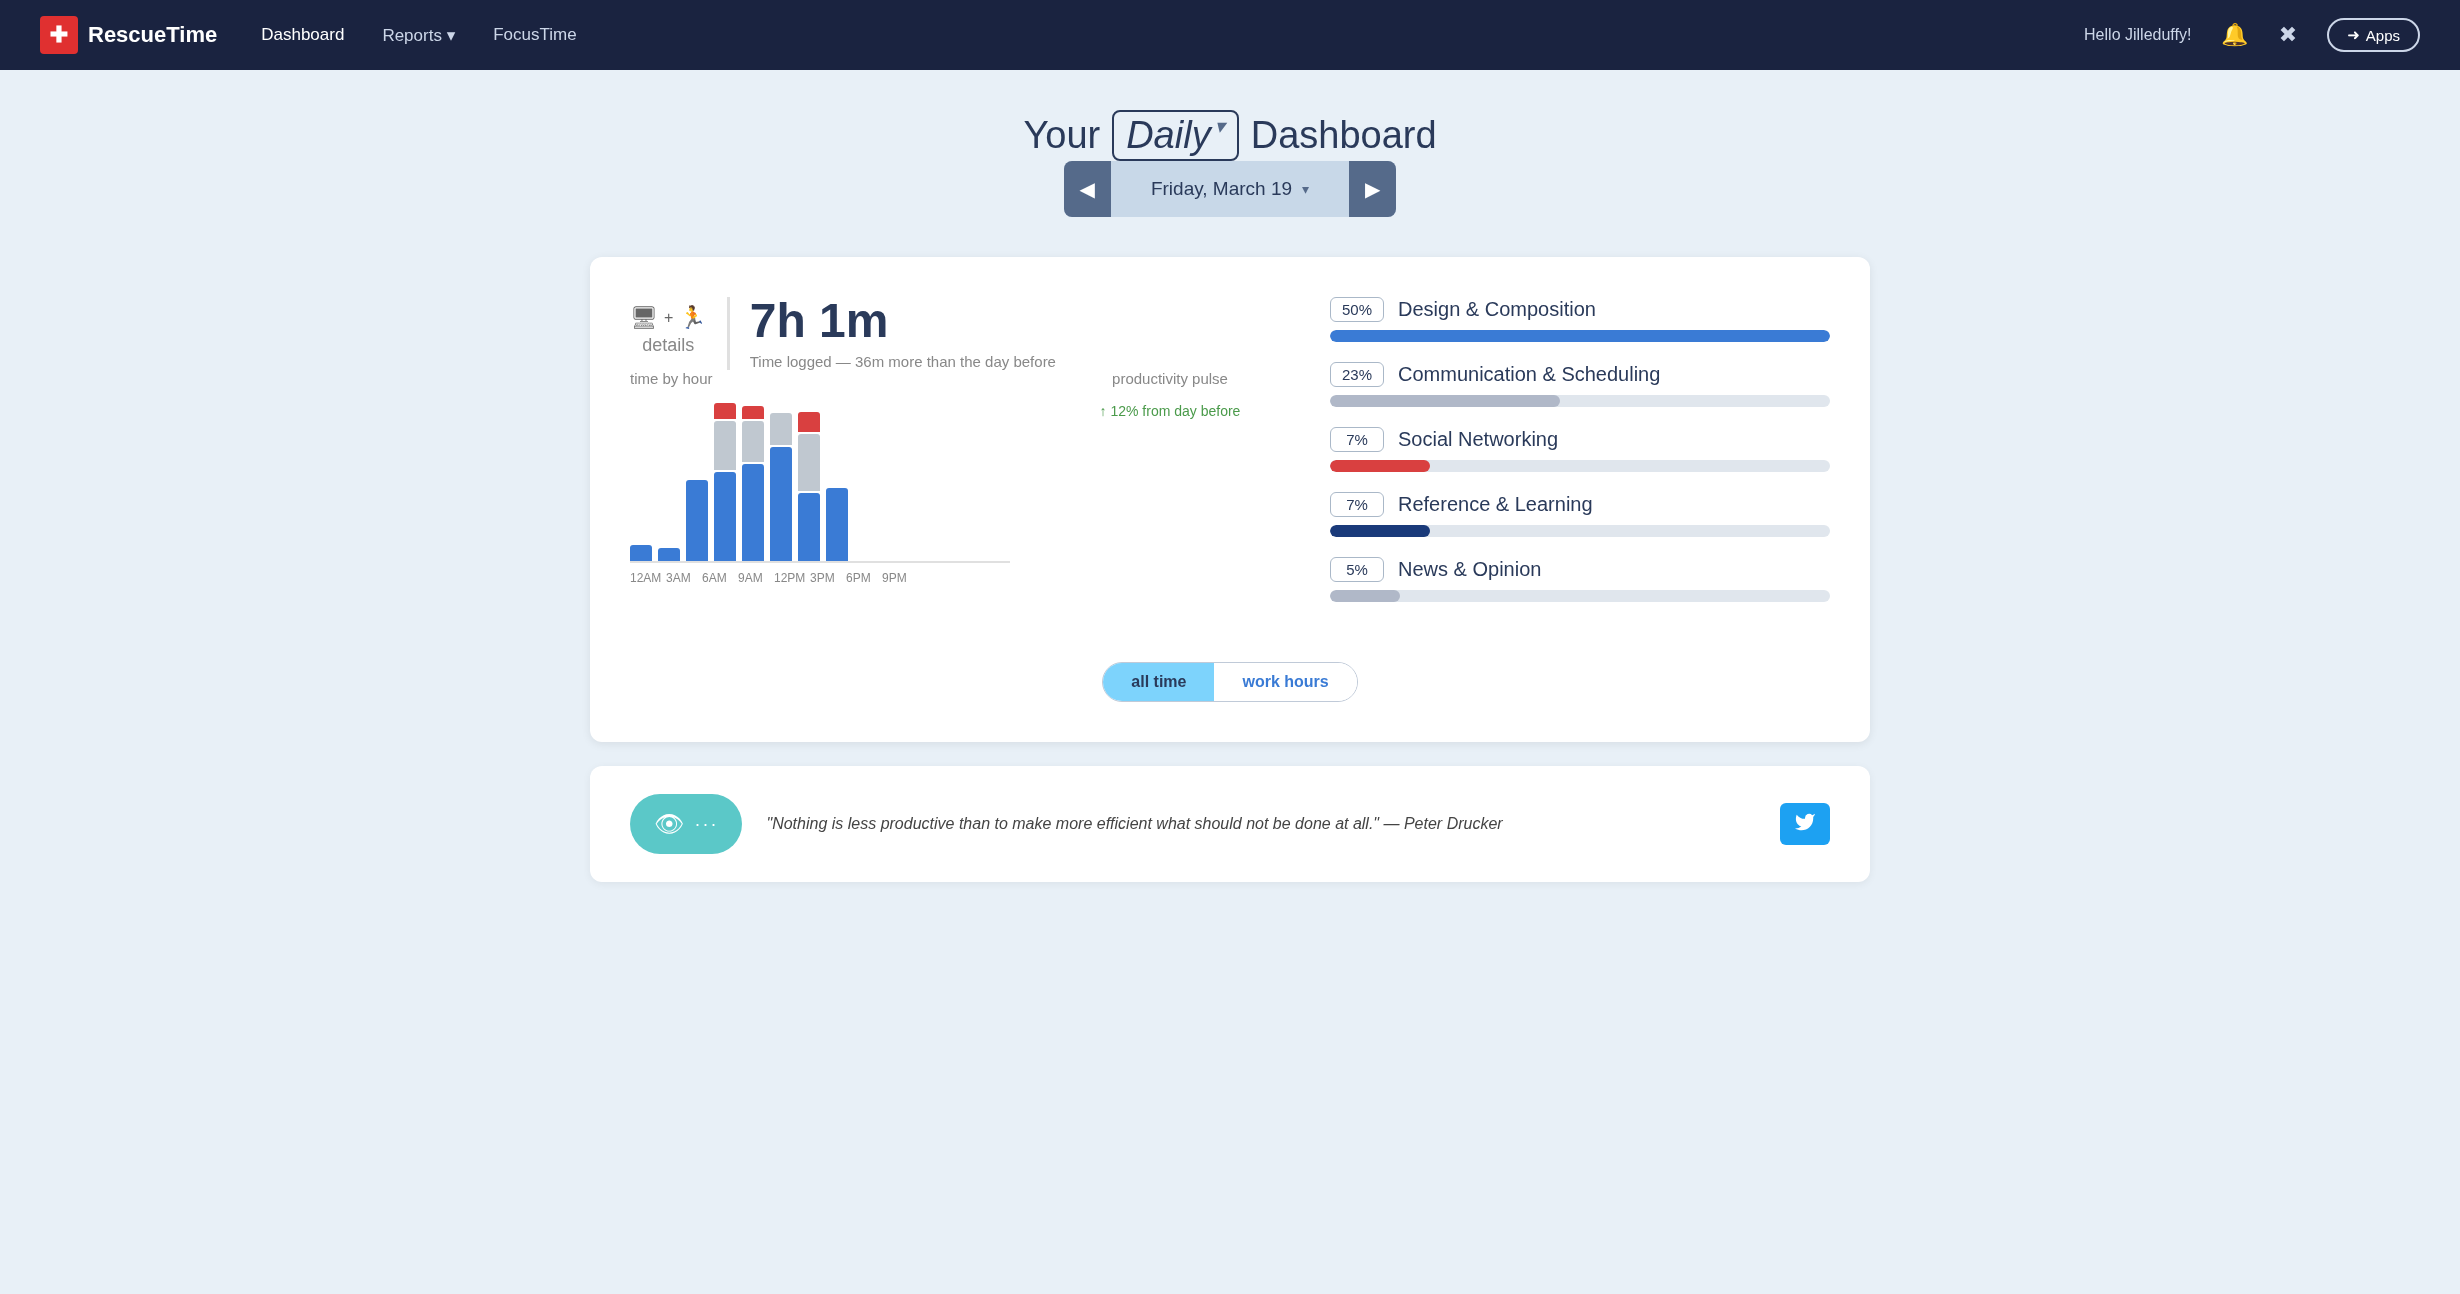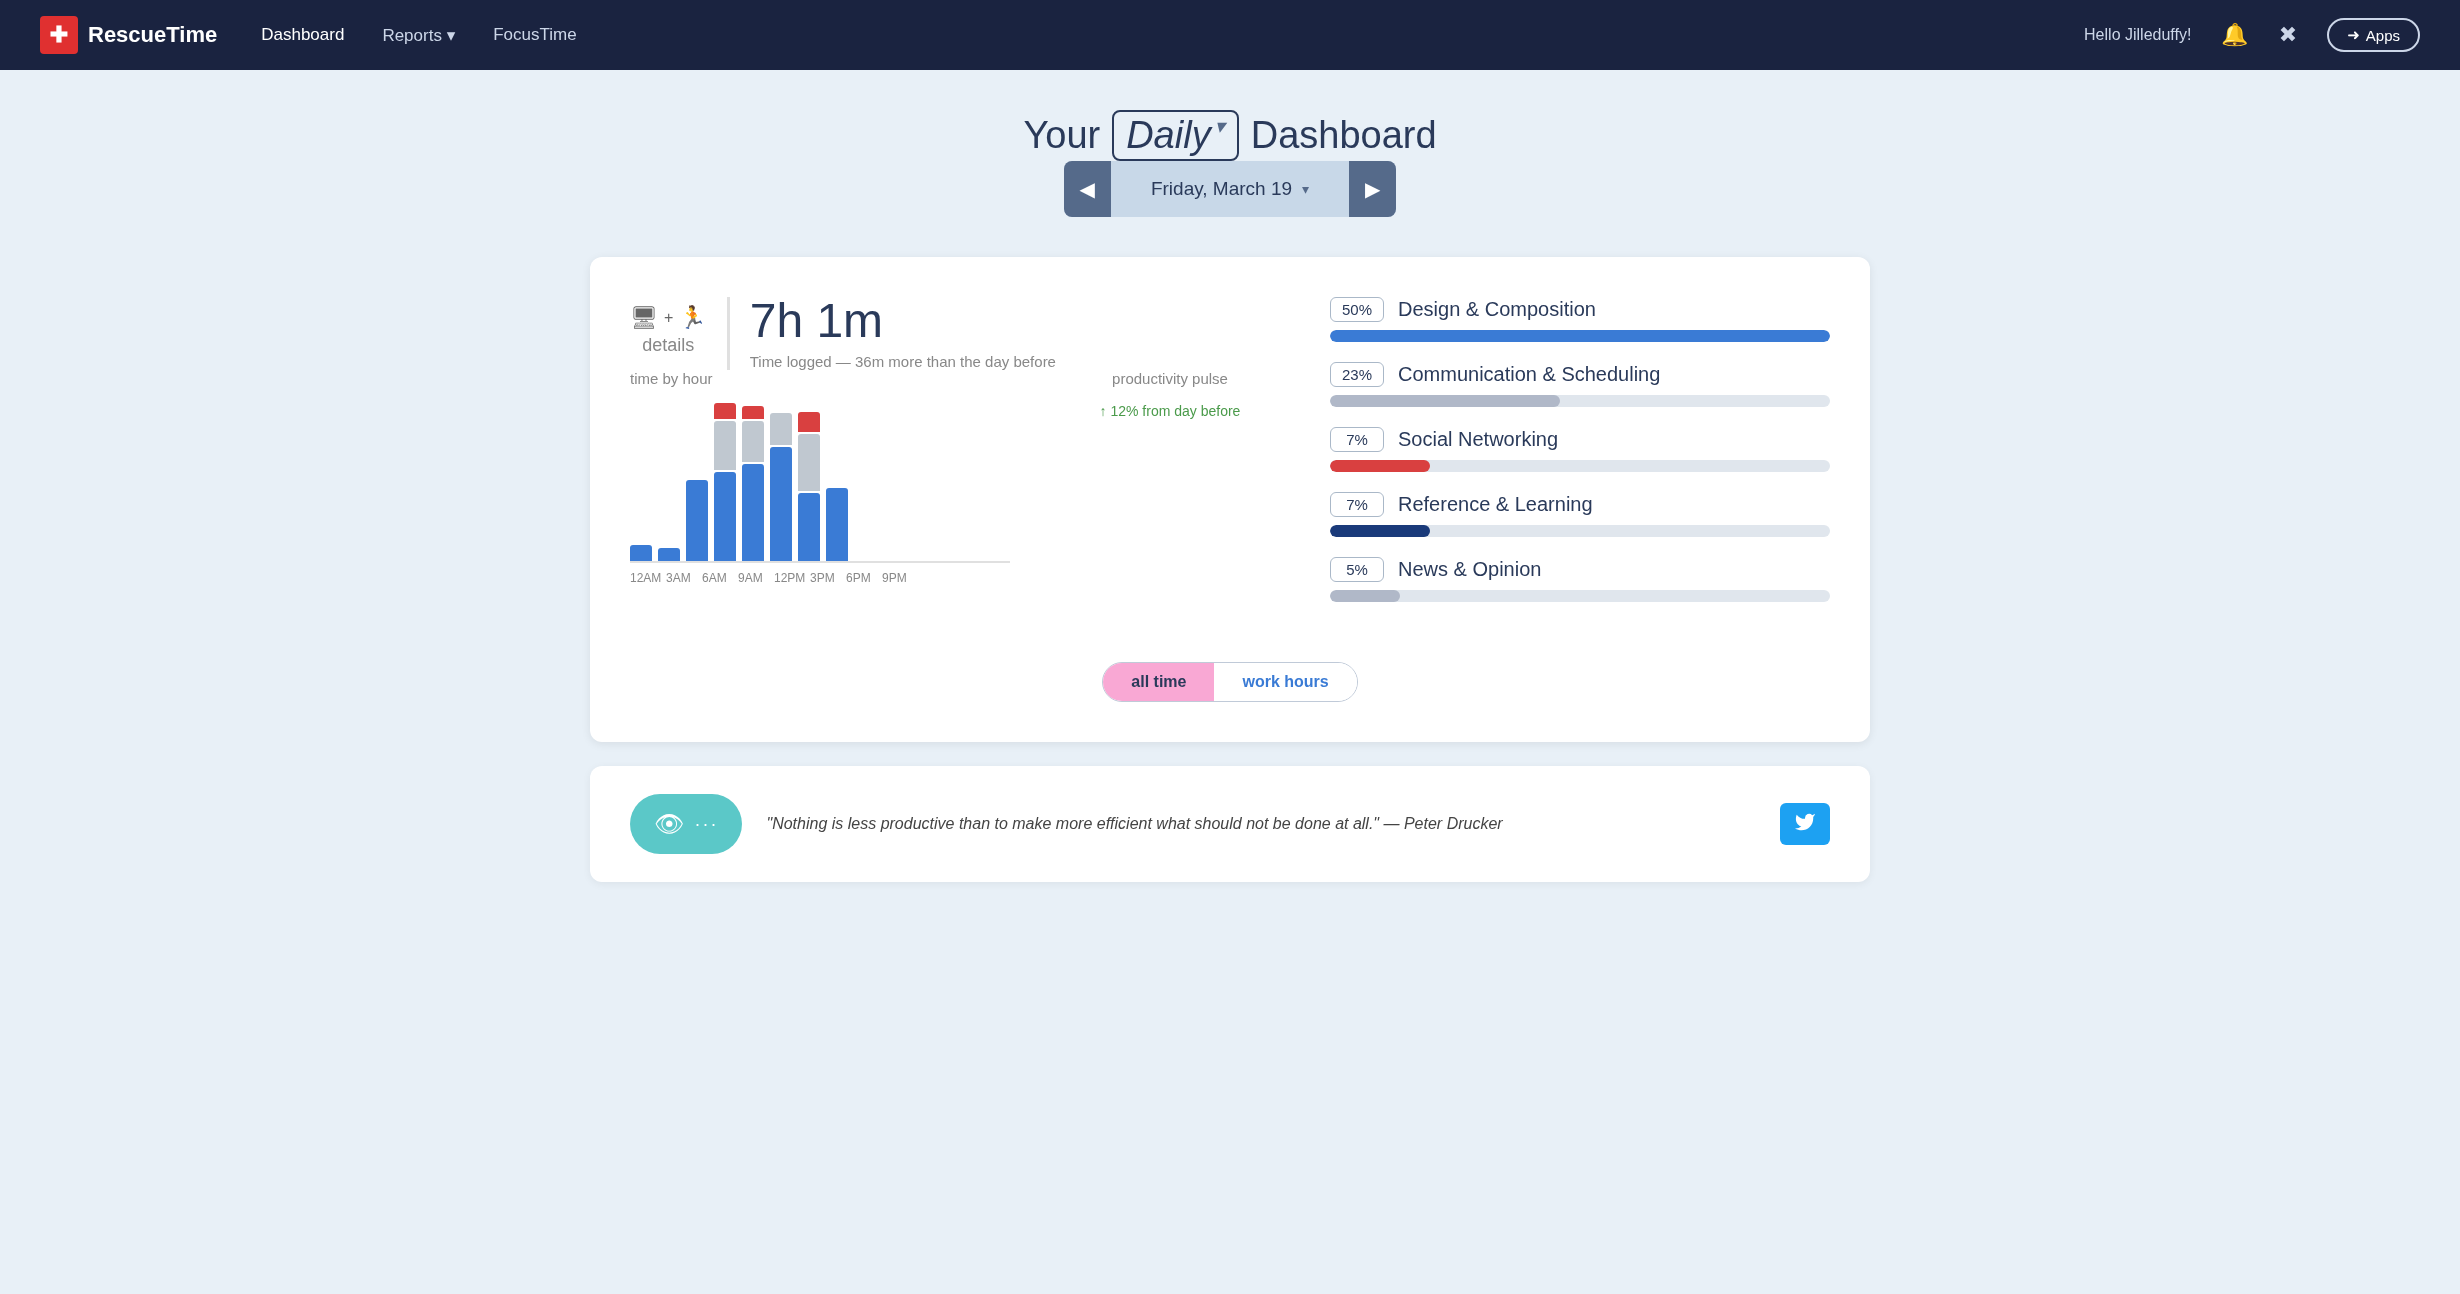--- a/index.html
+++ b/index.html
@@ -170,21 +170,21 @@
     }
     .details-link {
       font-size: 18px;
       color: #888;
       text-align: right;
       cursor: pointer;
     }
     .time-info { padding-left: 20px; border-left: 3px solid #e0e0e0; }
     .big-time {
       font-size: 48px;
-      font-weight: 400;
+      font-weight: 700;
       color: #2a3a5a;
       line-height: 1;
       margin-bottom: 8px;
     }
     .time-subtitle { font-size: 15px; color: #888; }
 
     
     .charts-section {
       display: flex;
       gap: 60px;
@@ -306,21 +306,21 @@
     }
     .toggle-btn {
       padding: 10px 28px;
       font-size: 16px;
       cursor: pointer;
       background: white;
       color: #2a3a5a;
       border: none;
     }
     .toggle-btn.active {
-      background: #f9a8d4;
+      background: #7dd3fc;
       color: #2a3a5a;
       font-weight: 600;
     }
     .toggle-btn.highlight { color: #3a7bd5; font-weight: 600; }
 
     
     .quote-section {
       background: white;
       border-radius: 12px;
       margin-top: 24px;

